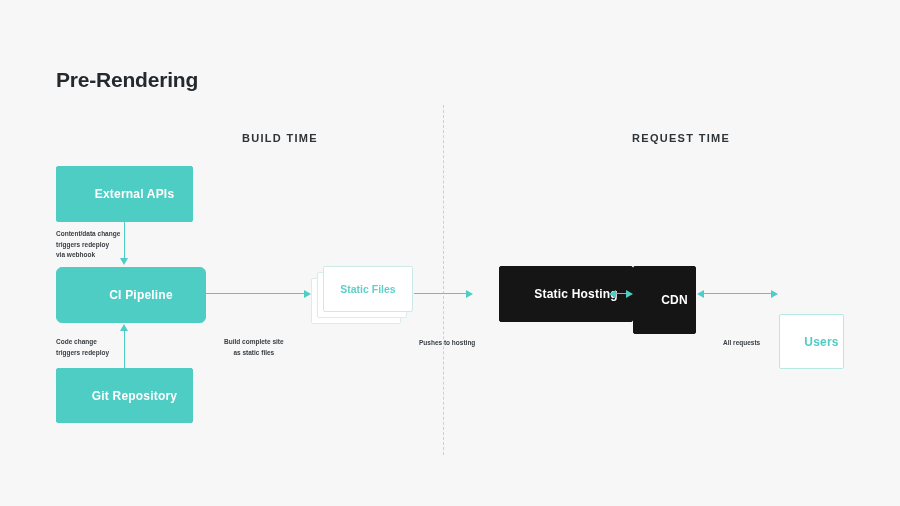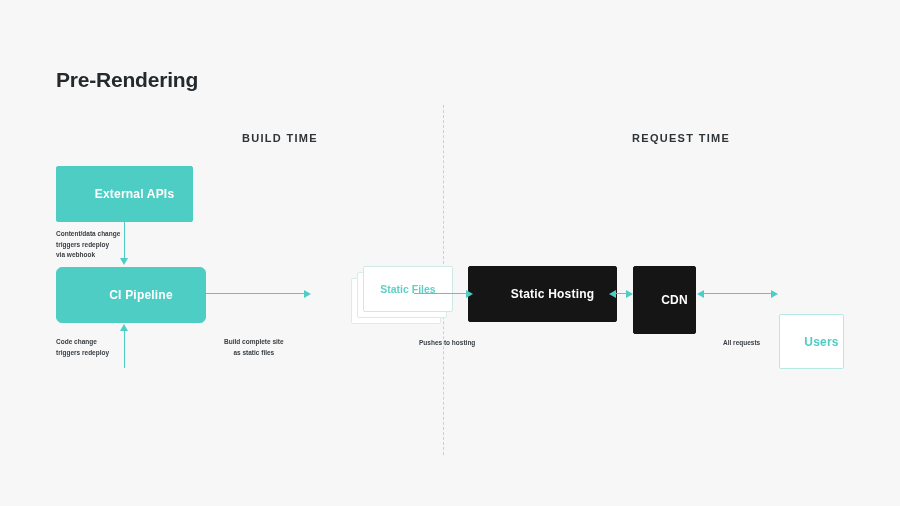--- a/index.html
+++ b/index.html
@@ -82,41 +82,40 @@
   .node-outline {
     background: #ffffff;
     color: #4ecdc4;
     border: 1px solid #b7e8e4;
     border-radius: 2px;
   }
 
   #node-external-apis { left: 56px;  top: 166px; width: 137px; height: 56px; }
   #node-ci-pipeline   { left: 56px;  top: 267px; width: 150px; height: 56px; border-radius: 6px; }
   #node-git-repo      { left: 56px;  top: 368px; width: 137px; height: 55px; }
-  #node-static-hosting{ left: 468px; top: 266px; width: 149px; height: 56px; }
+  #node-static-hosting{ left: 499px; top: 266px; width: 134px; height: 56px; }
   #node-cdn           { left: 633px; top: 266px; width: 63px;  height: 68px; }
   #node-users         { left: 779px; top: 266px; width: 65px;  height: 55px; margin-top: 48px; }
 
   
   #stack-static-files {
     position: absolute;
     left: 311px;
     top: 266px;
     width: 102px;
     height: 58px;
   }
   .stack-card {
     position: absolute;
     box-sizing: border-box;
     background: #ffffff;
     border: 1px solid #d9eeec;
     border-radius: 2px;
     width: 90px;
     height: 46px;
-    margin-left: 40px;
   }
   #stack-card-back  { left: 0px;  top: 12px; }
   #stack-card-mid   { left: 6px;  top: 6px;  }
   #stack-card-front {
     left: 12px; top: 0px;
     border-color: #cfe9e6;
     display: flex;
     align-items: center;
     justify-content: center;
     color: #5fd0c8;
@@ -201,20 +200,21 @@
 
   <div id="page-title">Pre-Rendering</div>
 
   <div id="phase-build" class="phase-label">BUILD TIME</div>
   <div id="phase-request" class="phase-label">REQUEST TIME</div>
 
   <div id="phase-divider"></div>
 
   <div id="node-external-apis" class="node node-teal">External APIs</div>
   <div id="node-ci-pipeline" class="node node-teal">CI Pipeline</div>
+  <div id="node-git-repo" class="node node-teal">Git Repository</div>
 
   <div id="stack-static-files">
     <div id="stack-card-back" class="stack-card"></div>
     <div id="stack-card-mid" class="stack-card"></div>
     <div id="stack-card-front" class="stack-card">Static Files</div>
   </div>
 
   <div id="node-static-hosting" class="node node-dark">Static Hosting</div>
   <div id="node-cdn" class="node node-dark">CDN</div>
   <div id="node-users" class="node node-outline">Users</div>

